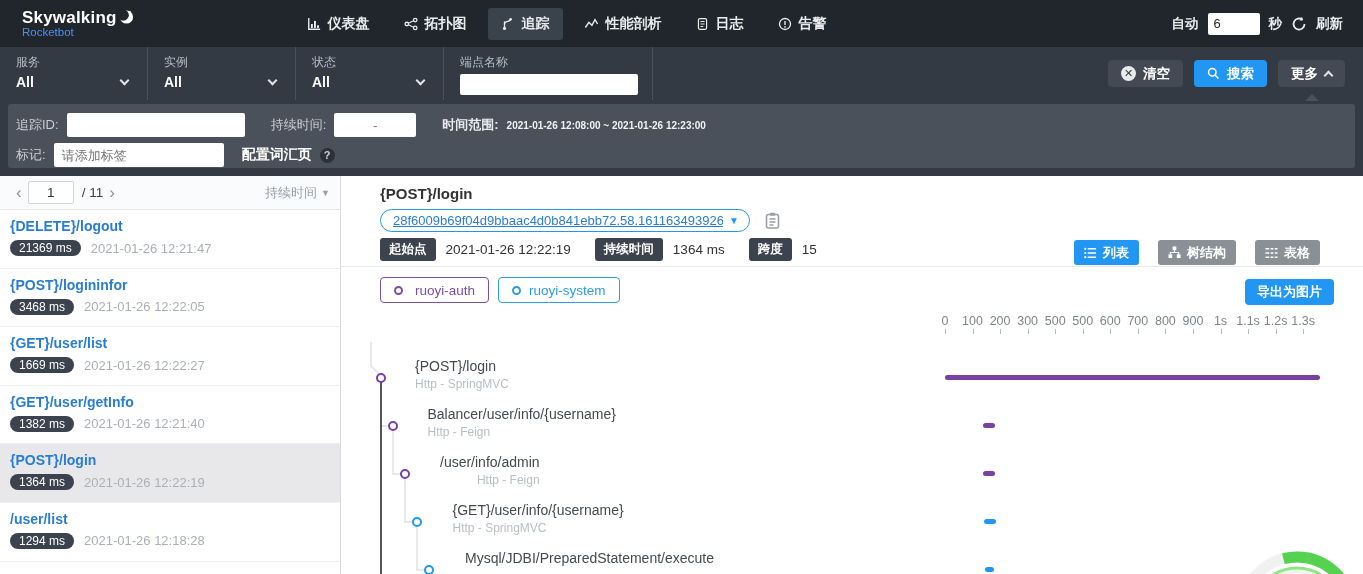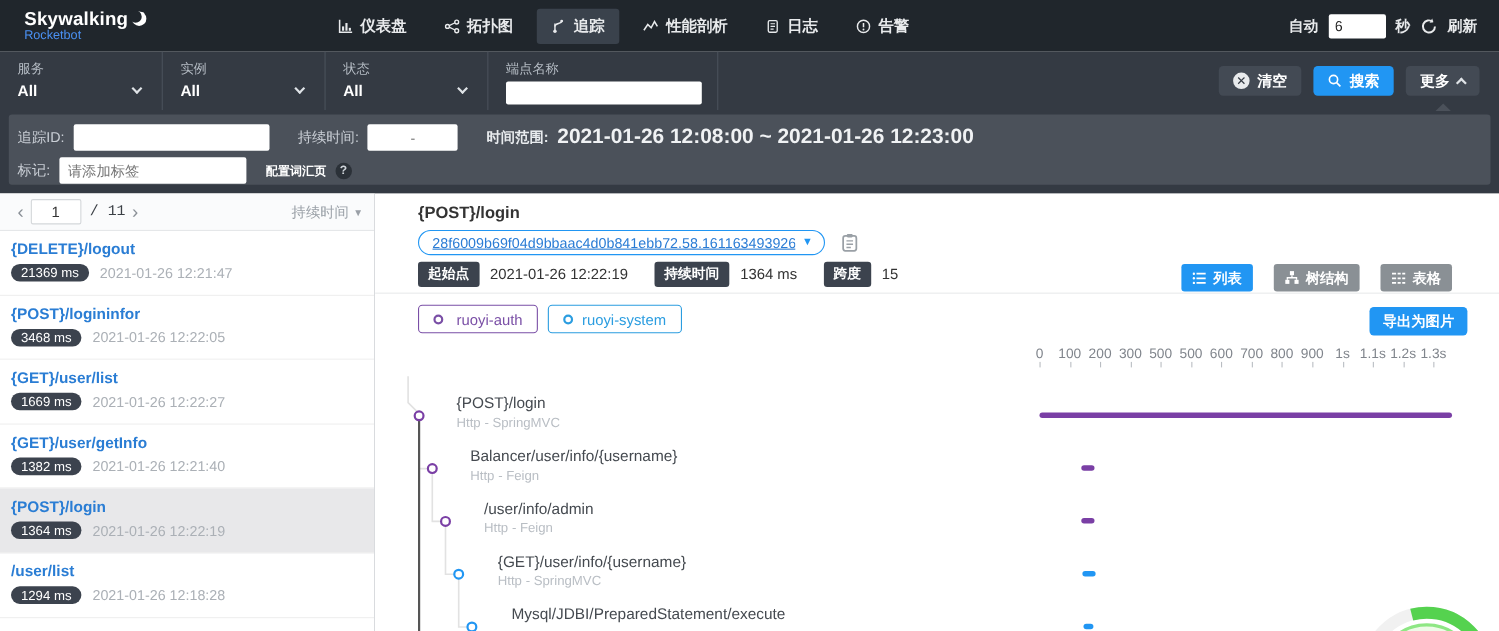--- a/index.html
+++ b/index.html
@@ -52,34 +52,34 @@
     border-bottom:7px solid #4b515a; }
   .advpanel { position:absolute; left:8px; top:4px; width:1347px; height:64px;
     background:#4b515a; border-radius:3px; padding:8px 10px 0 8px; }
   .advrow { display:flex; align-items:center; height:26px; margin-bottom:4px; gap:8px; }
   .advlabel { color:#c9ced5; font-size:13px; white-space:nowrap; }
   .advinput { height:24px; border:none; border-radius:2px; background:#fff; font-size:13px;
     padding:0 8px; outline:none; color:#333; }
   .advinput.trace { width:178px; }
   .advinput.dur { width:82px; text-align:center; }
   .advinput.tag { width:170px; }
-  .advvalue { color:#f0f2f4; font-size:19px; font-weight:bold; }
-  .config-link { color:#fff; font-size:11px; font-weight:bold; }
+  .advvalue { color:#f0f2f4; font-size:10px; font-weight:bold; }
+  .config-link { color:#fff; font-size:14px; font-weight:bold; }
   .qmark { width:15px; height:15px; border-radius:50%; background:#2b3138; color:#cfd4da;
     font-size:11px; font-weight:bold; display:inline-flex; align-items:center; justify-content:center; }
 
   
   .sidebar { position:absolute; left:0; top:176px; width:341px; height:398px; background:#fff;
     border-right:1px solid #d9dbde; }
   .side-head { height:34px; background:#fafbfc; border-bottom:1px solid #e5e7e9;
     display:flex; align-items:center; padding:0 10px; }
   .pg-arrow { color:#8a9097; font-size:17px; padding:0 6px; cursor:pointer; }
   .pg-input { width:46px; height:23px; border:1px solid #d4d7da; border-radius:2px; background:#fff;
     text-align:center; font-size:13.5px; color:#333; outline:none; }
-  .pg-total { color:#3a3f45; font-size:13.5px; margin-left:8px;font-family:Liberation Mono, monospace; }
+  .pg-total { color:#3a3f45; font-size:13.5px; margin-left:8px; }
   .sort-ctl { margin-left:auto; color:#9aa0a7; font-size:13px; display:flex; align-items:center; gap:4px; cursor:pointer; }
   .sort-caret { font-size:9px; color:#9aa0a7; }
   .trace-item { height:58.6px; border-bottom:1px solid #efefef; padding:8px 0 0 10px; cursor:pointer; }
   .trace-item.selected { background:#e8e8ea; }
   .trace-name { color:#2a7dd4; font-size:14px; font-weight:bold; margin-bottom:6px; }
   .trace-meta { display:flex; align-items:center; gap:10px; }
   .ms-badge { background:#3c434e; color:#fff; font-size:12px; font-weight:normal;
     border-radius:8px; padding:1px 9px; }
   .trace-time { color:#abb0b6; font-size:13px; }
 
@@ -447,21 +447,21 @@
       <div class="span-bar" style="left: 604px; width: 374.952px; background: rgb(122, 63, 165);"></div>
     </div>
     <div class="span-row" style="top: 226px;">
       <span class="dot" style="left: 47px; border-color: rgb(122, 63, 165);"></span>
       <div class="span-text" style="left: 86.5px;">
         <div class="span-name">Balancer/user/info/{username}</div>
         <div class="span-layer">Http - Feign</div>
       </div>
       <div class="span-bar" style="left: 642.047px; width: 12.1308px; background: rgb(122, 63, 165);"></div>
     </div>
-    <div class="span-row" style="top: 274px;">
+    <div class="span-row" style="top: 274px; text-align: right;">
       <span class="dot" style="left: 59px; border-color: rgb(122, 63, 165);"></span>
       <div class="span-text" style="left: 99px;">
         <div class="span-name">/user/info/admin</div>
         <div class="span-layer">Http - Feign</div>
       </div>
       <div class="span-bar" style="left: 642.047px; width: 12.1308px; background: rgb(122, 63, 165);"></div>
     </div>
     <div class="span-row" style="top: 322px;">
       <span class="dot" style="left: 71px; border-color: rgb(33, 150, 243);"></span>
       <div class="span-text" style="left: 111.5px;">

